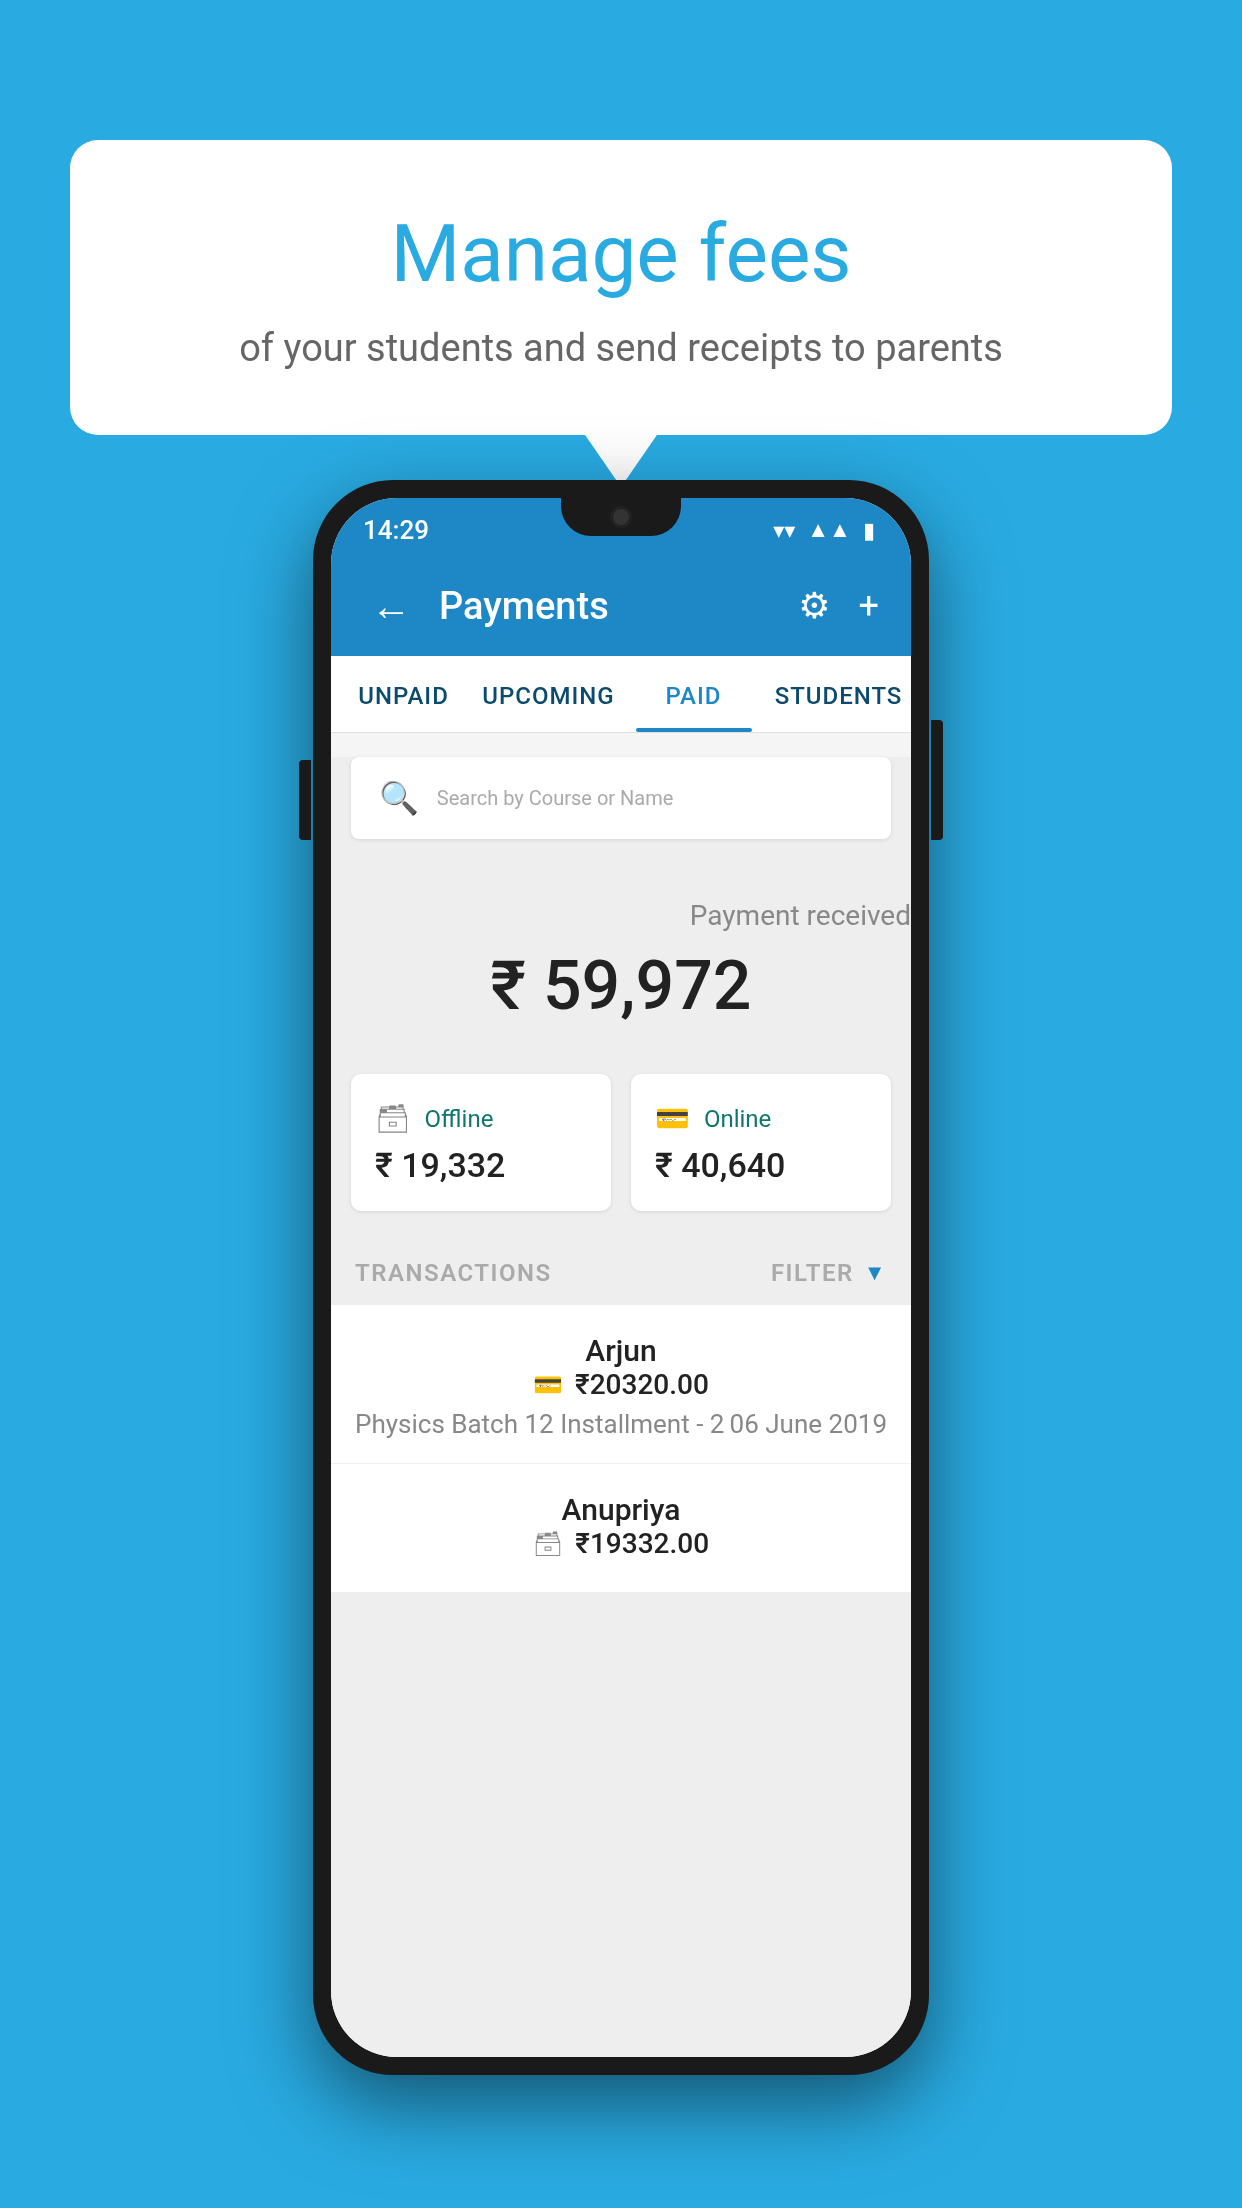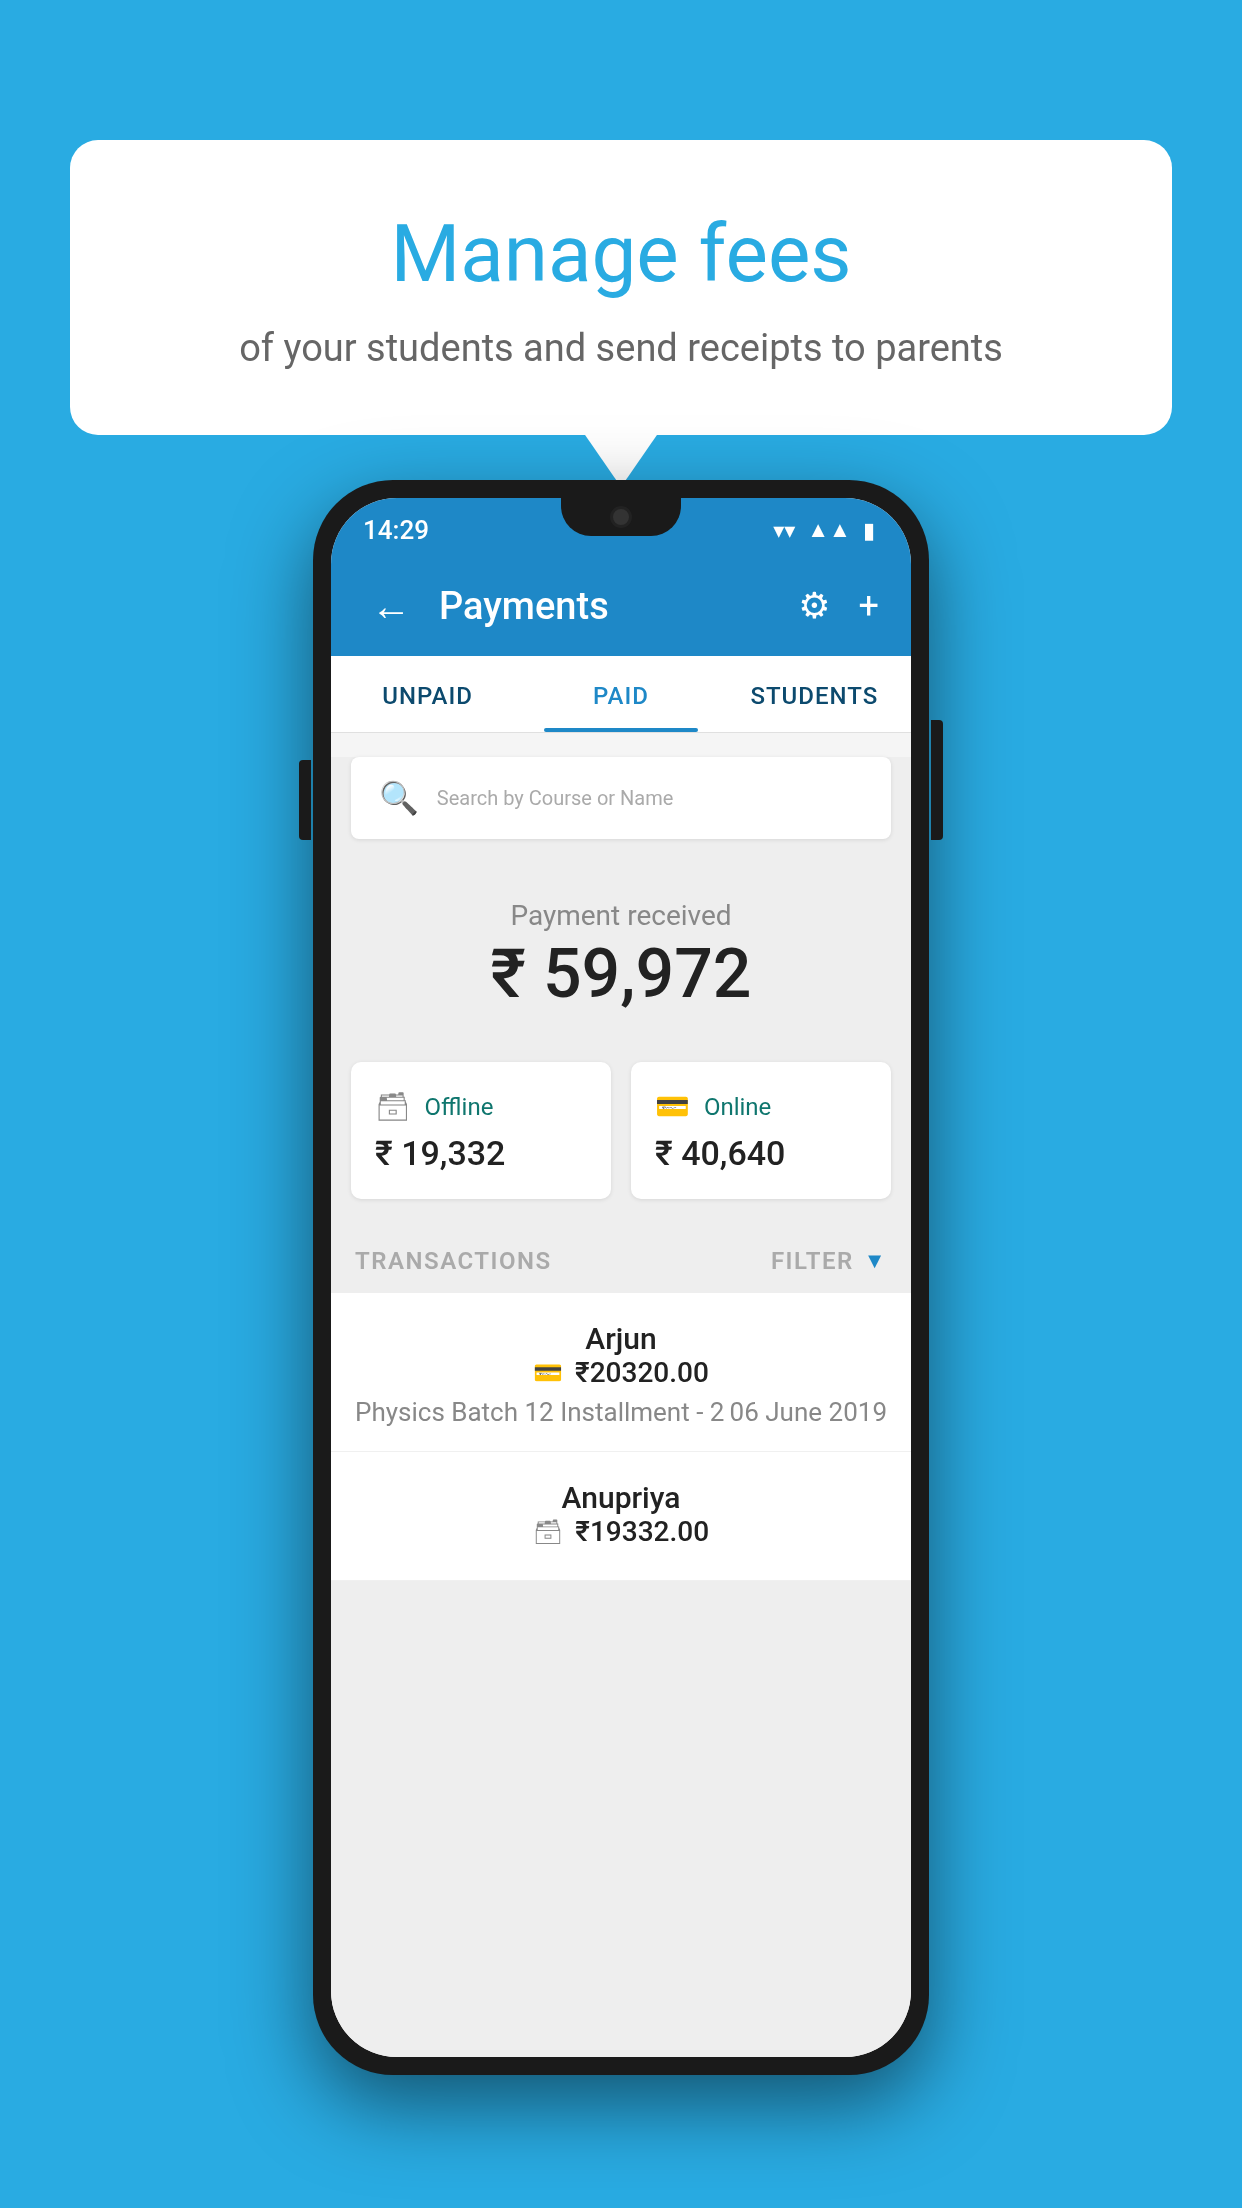--- a/index.html
+++ b/index.html
@@ -237,21 +237,22 @@
 
     
     .payment-section {
       background: #eeeeee;
       text-align: center;
       padding: 36px 0 28px;
     }
     .payment-label {
       color: #888;
       font-size: 28px;
-      margin-bottom: 2px;
+      margin-bottom: 14px;
+      text-align: right;
     }
     .payment-amount {
       color: #222;
       font-size: 68px;
       font-weight: 500;
     }
 
     
     .cards-row {
       display: flex;
@@ -393,20 +394,23 @@
         <div class="app-bar-title">Payments</div>
         <div class="app-bar-icons">
           <div class="icon-btn">⚙</div>
           <div class="icon-btn">+</div>
         </div>
       </div>
 
       <div class="tabs">
         <div class="tab">
           <span>UNPAID</span>
+        </div>
+        <div class="tab">
+          <span>UPCOMING</span>
         </div>
         <div class="tab active">
           <span>PAID</span>
         </div>
         <div class="tab">
           <span>STUDENTS</span>
         </div>
       </div>
 
       <div class="content">

